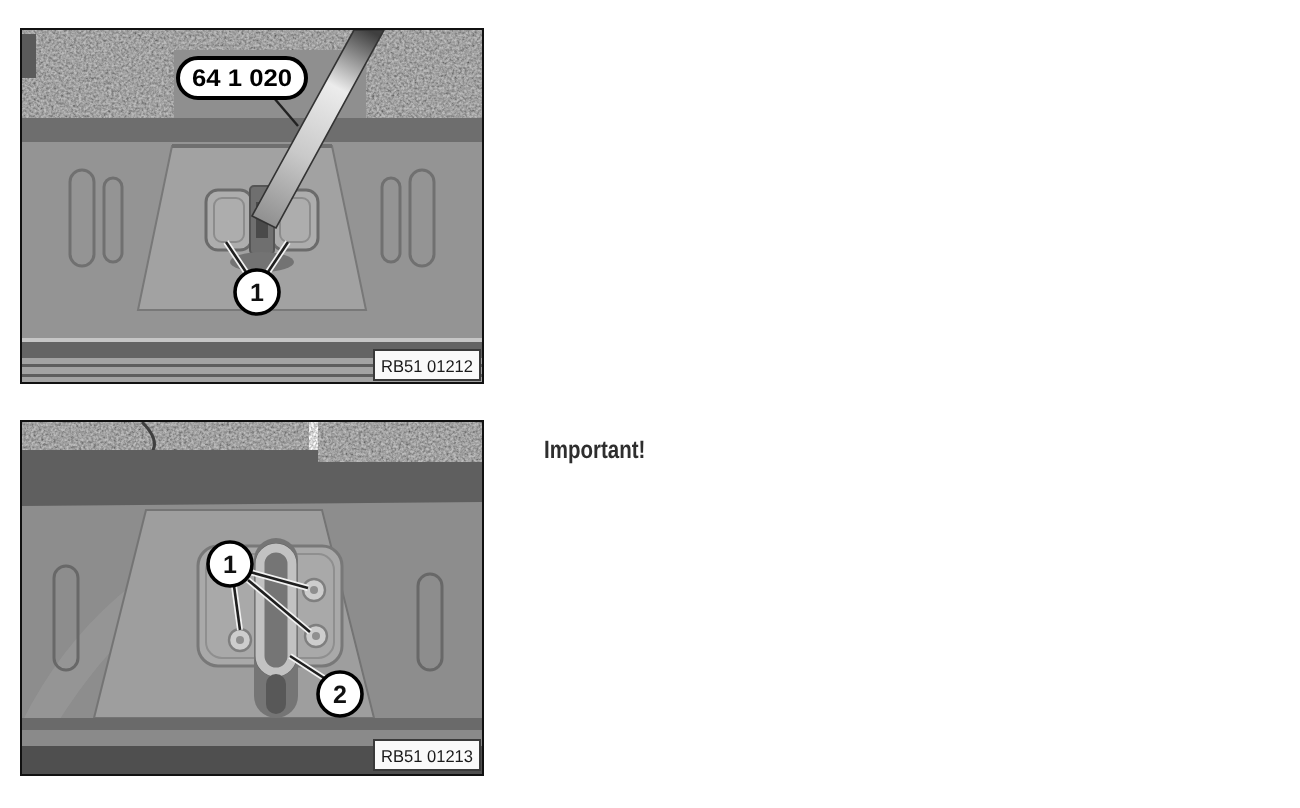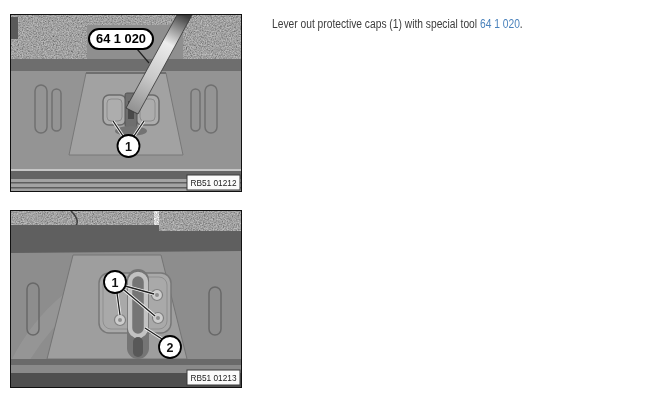--- a/index.html
+++ b/index.html
@@ -114,25 +114,20 @@
         <rect x="0" y="172" width="230" height="1.5" fill="#5e5e5e"></rect>
       </g>
 
       <g>
         <rect x="176" y="160" width="53" height="15" fill="#fafafa" stroke="#3a3a3a" stroke-width="1"></rect>
         <text x="202.5" y="171" text-anchor="middle" class="ref-text" textLength="46" lengthAdjust="spacingAndGlyphs">RB51 01212</text>
       </g>
     </svg>
   </div>
 
-  <div class="text-col" id="text1">
-    <div class="tline"><span class="scx">
-      <span>Lever out protective caps (1) with special tool </span><a class="link">64 1 020</a><span>.</span>
-    </span></div>
-  </div>
 
   <div class="fig" id="fig2">
     <svg viewBox="0 0 230 176">
       <defs>
         <filter id="grainB" x="-5%" y="-5%" width="110%" height="110%">
           <feTurbulence type="fractalNoise" baseFrequency="0.8" numOctaves="3" seed="9" stitchTiles="stitch" result="t"></feTurbulence>
           <feColorMatrix in="t" type="saturate" values="0" result="g"></feColorMatrix>
           <feComponentTransfer in="g" result="gc">
             <feFuncR type="linear" slope="1.5" intercept="-0.05"></feFuncR>
             <feFuncG type="linear" slope="1.5" intercept="-0.05"></feFuncG>
@@ -206,15 +201,16 @@
       </g>
 
       <g>
         <rect x="176" y="159" width="53" height="15" fill="#fafafa" stroke="#3a3a3a" stroke-width="1"></rect>
         <text x="202.5" y="170" text-anchor="middle" class="ref-text" textLength="46" lengthAdjust="spacingAndGlyphs">RB51 01213</text>
       </g>
     </svg>
   </div>
 
   <div class="text-col" id="text2">
+    <div class="tline important"><span class="scx">Important!</span></div>
   </div>
 
 </div>
 
 </body></html>

